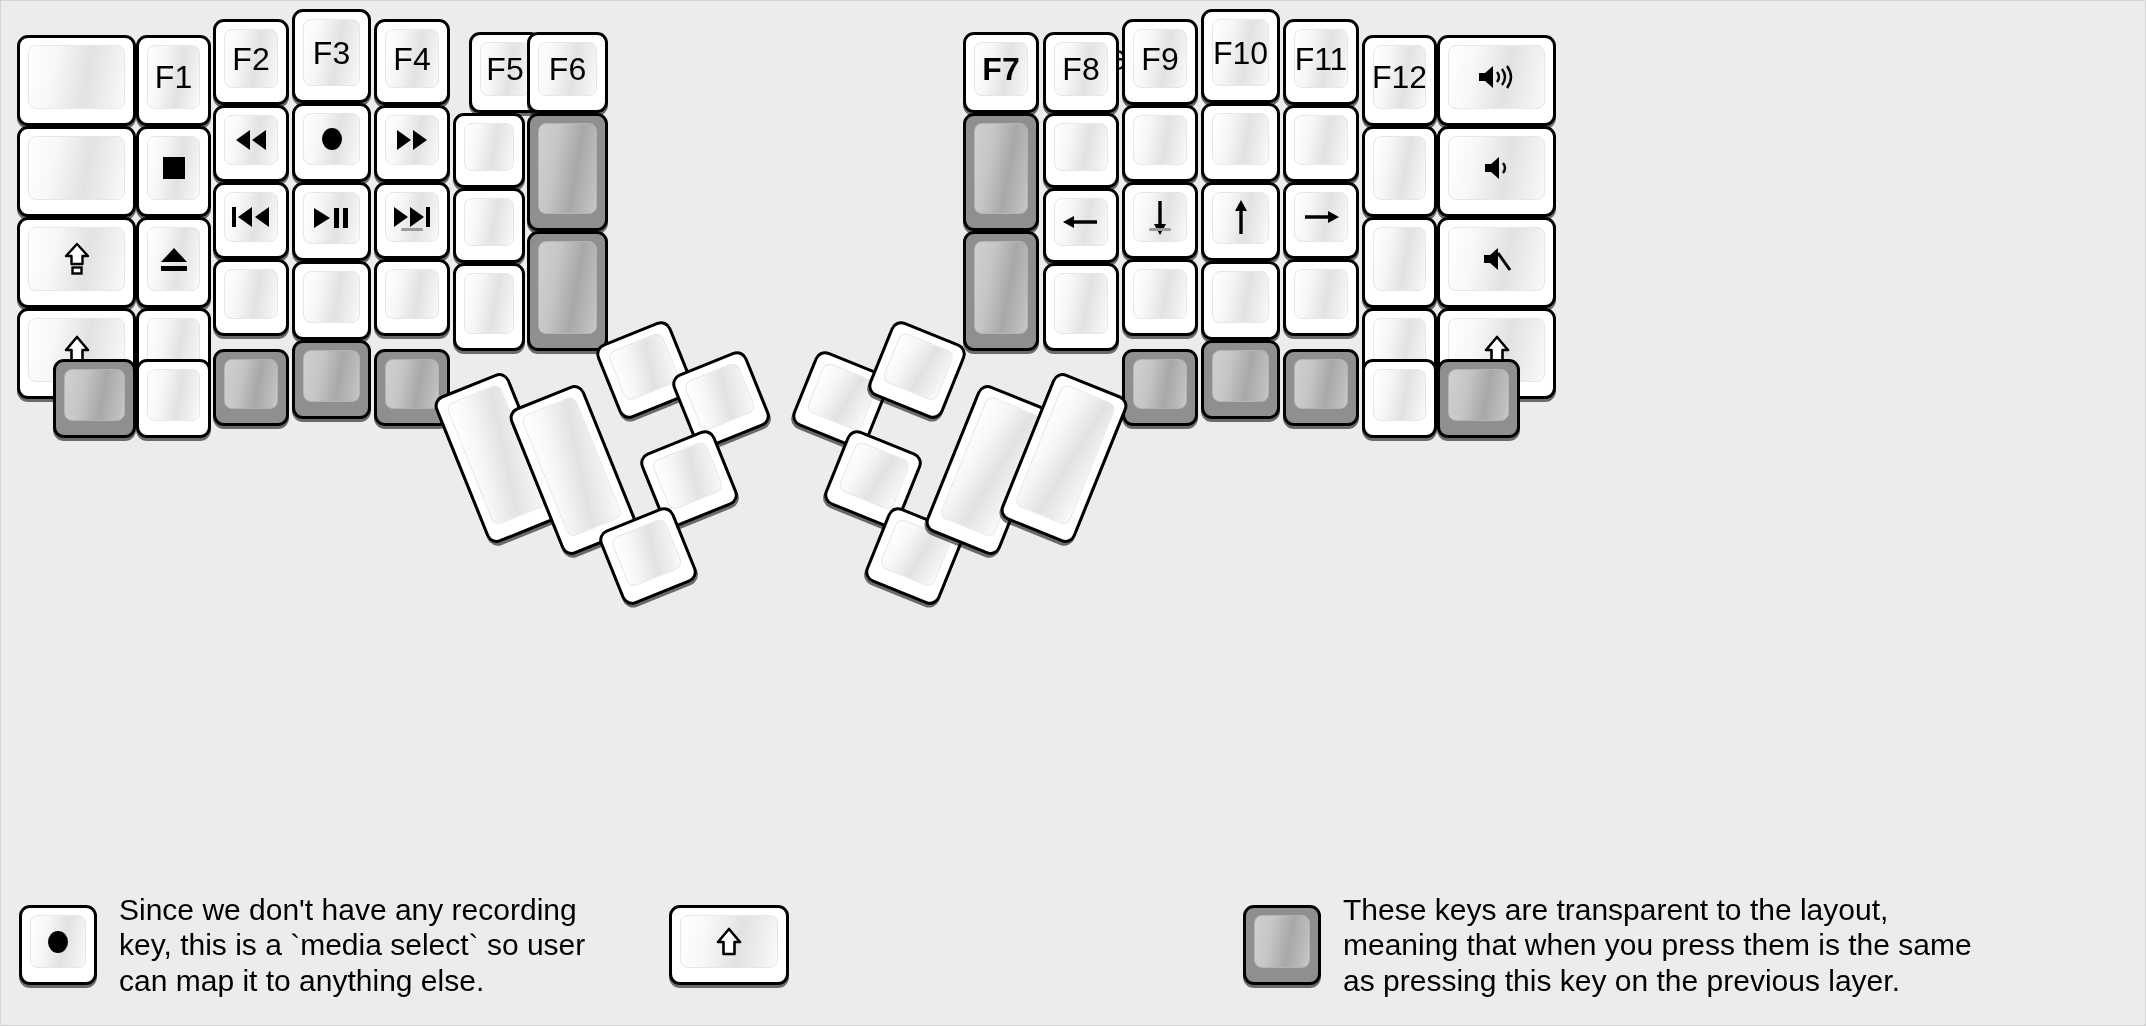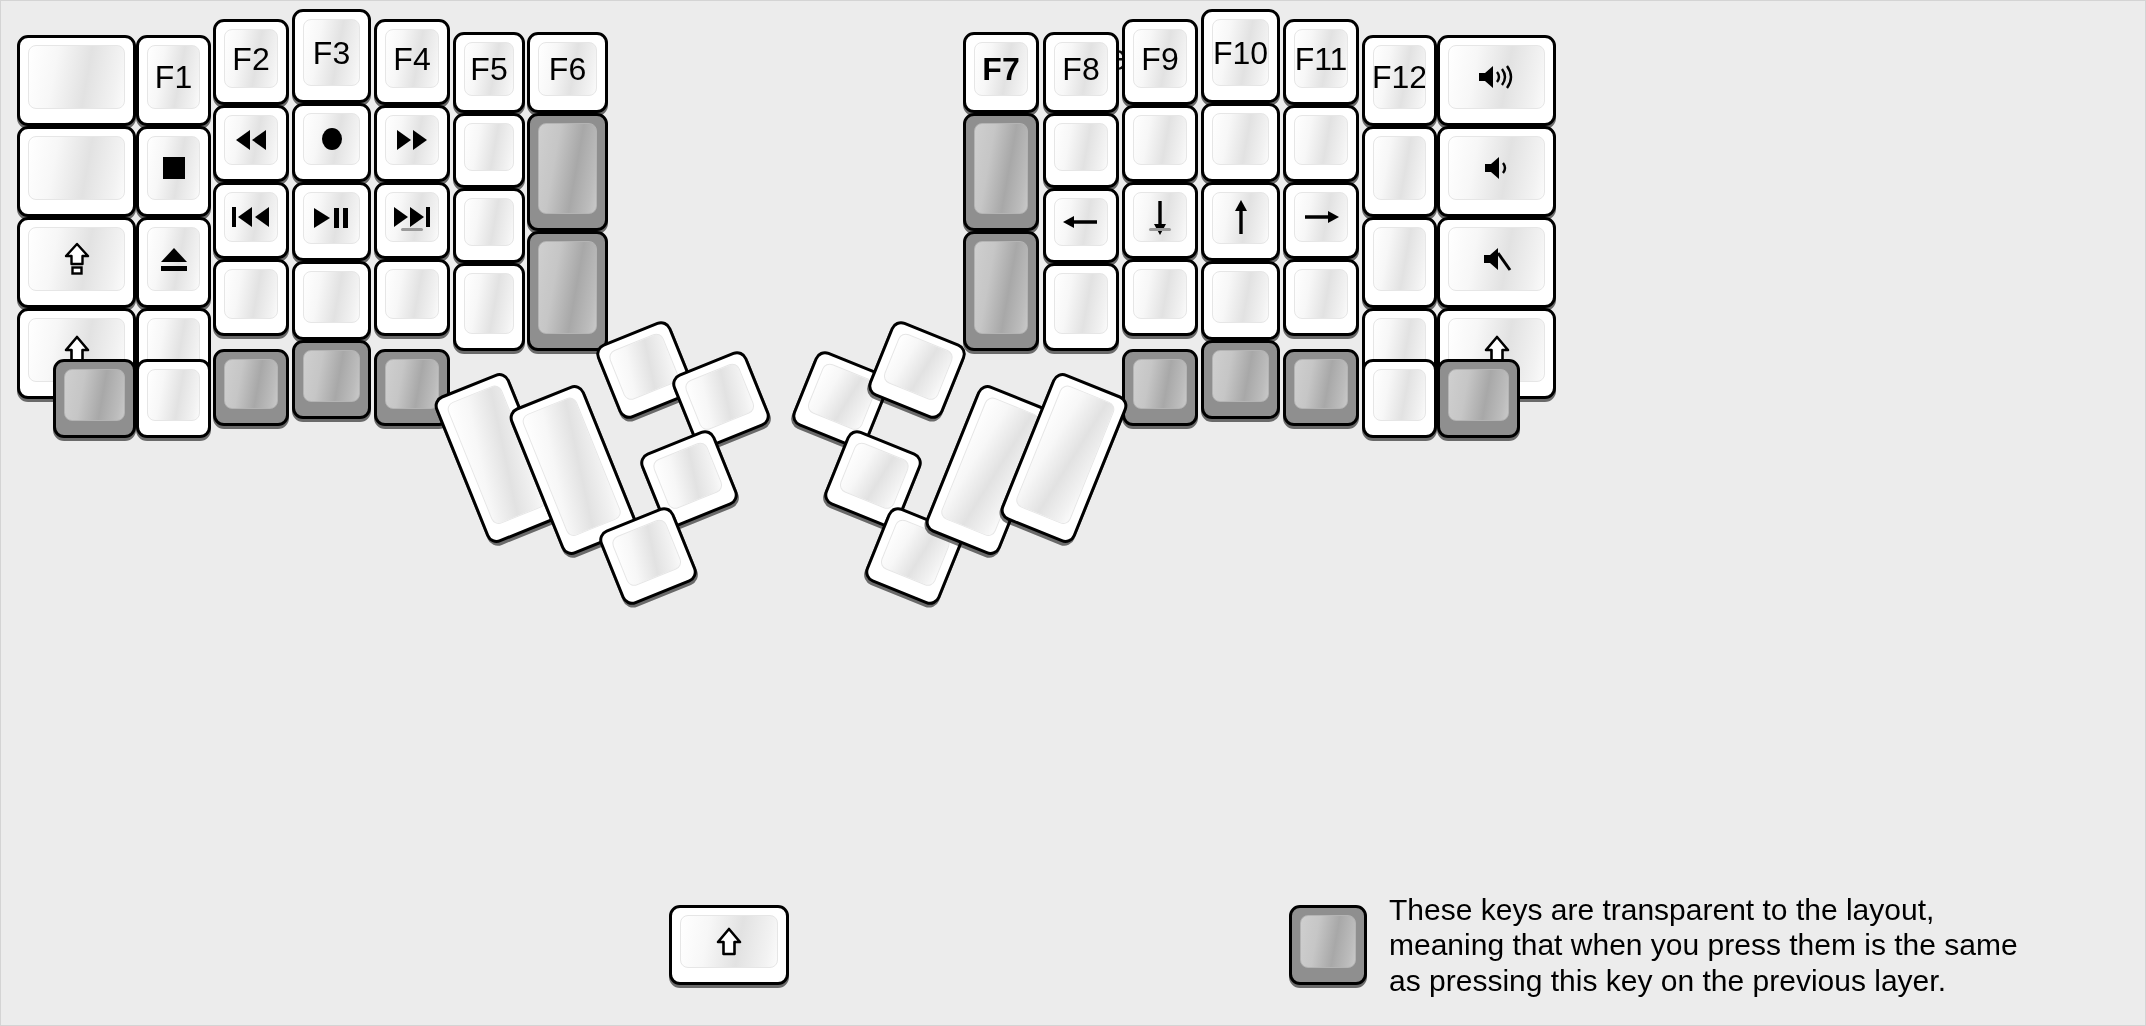--- a/index.html
+++ b/index.html
@@ -252,21 +252,21 @@
           </span>
           <span class="bump"></span>
         </div>
       </div>
       <div class="key" style="left: 373px; top: 258px; width: 76px; height: 77px;">
         <div class="cap"></div>
       </div>
       <div class="key trans" style="left: 373px; top: 348px; width: 76px; height: 77px;">
         <div class="cap"></div>
       </div>
-      <div class="key" style="left: 452px; top: 31px; width: 72px; height: 81px;">
+      <div class="key" style="left: 468px; top: 31px; width: 72px; height: 81px;">
         <div class="cap">
           <span class="legend big">F5</span>
         </div>
       </div>
       <div class="key" style="left: 452px; top: 112px; width: 72px; height: 75px;">
         <div class="cap"></div>
       </div>
       <div class="key" style="left: 452px; top: 187px; width: 72px; height: 75px;">
         <div class="cap"></div>
       </div>
@@ -484,32 +484,46 @@
       </div>
       <div class="key thumb" style="left: 948px; top: 390px; width: 80px; height: 158px; transform: rotate(22deg);">
         <div class="cap"></div>
       </div>
       <div class="key thumb" style="left: 1023px; top: 378px; width: 80px; height: 158px; transform: rotate(22deg);">
         <div class="cap"></div>
       </div>
     </div>
 
   <div class="legend-row" id="legend-row">
+      <div class="legend-item" style="left: 18px; top: 0px; height: 164px;">
+        <div class="key lg-key" style="position: relative; width: 78px; height: 80px;">
+          <div class="cap">
+            <span class="legend glyph">
+              <svg width="32" height="32" viewBox="0 0 32 32" xmlns="http://www.w3.org/2000/svg">
+                <ellipse cx="16" cy="16" rx="10" ry="11" fill="#000"></ellipse>
+              </svg>
+            </span>
+          </div>
+        </div>
+        <div class="lg-text">Since we don't have any recording
+key, this is a `media select` so user
+can map it to anything else.</div>
+      </div>
       <div class="legend-item" style="left: 668px; top: 0px; height: 164px;">
         <div class="key lg-key" style="position: relative; width: 120px; height: 80px;">
           <div class="cap">
             <span class="legend glyph">
               <svg width="28" height="30" viewBox="0 0 28 30" xmlns="http://www.w3.org/2000/svg">
                 <path d="M14 2 L25 15 L19.5 15 L19.5 27 L8.5 27 L8.5 15 L3 15 Z" fill="#fff" stroke="#000" stroke-width="2.6" stroke-linejoin="round"></path>
               </svg>
             </span>
           </div>
         </div>
       </div>
-      <div class="legend-item" style="left: 1288px; top: 0px; height: 164px; justify-content: space-between;">
+      <div class="legend-item" style="left: 1242px; top: 0px; height: 164px; justify-content: space-between;">
         <div class="key lg-key trans" style="position: relative; width: 78px; height: 80px;">
           <div class="cap">
             <span class="legend glyph"></span>
           </div>
         </div>
         <div class="lg-text">These keys are transparent to the layout,
 meaning that when you press them is the same
 as pressing this key on the previous layer.</div>
       </div>
     </div>

